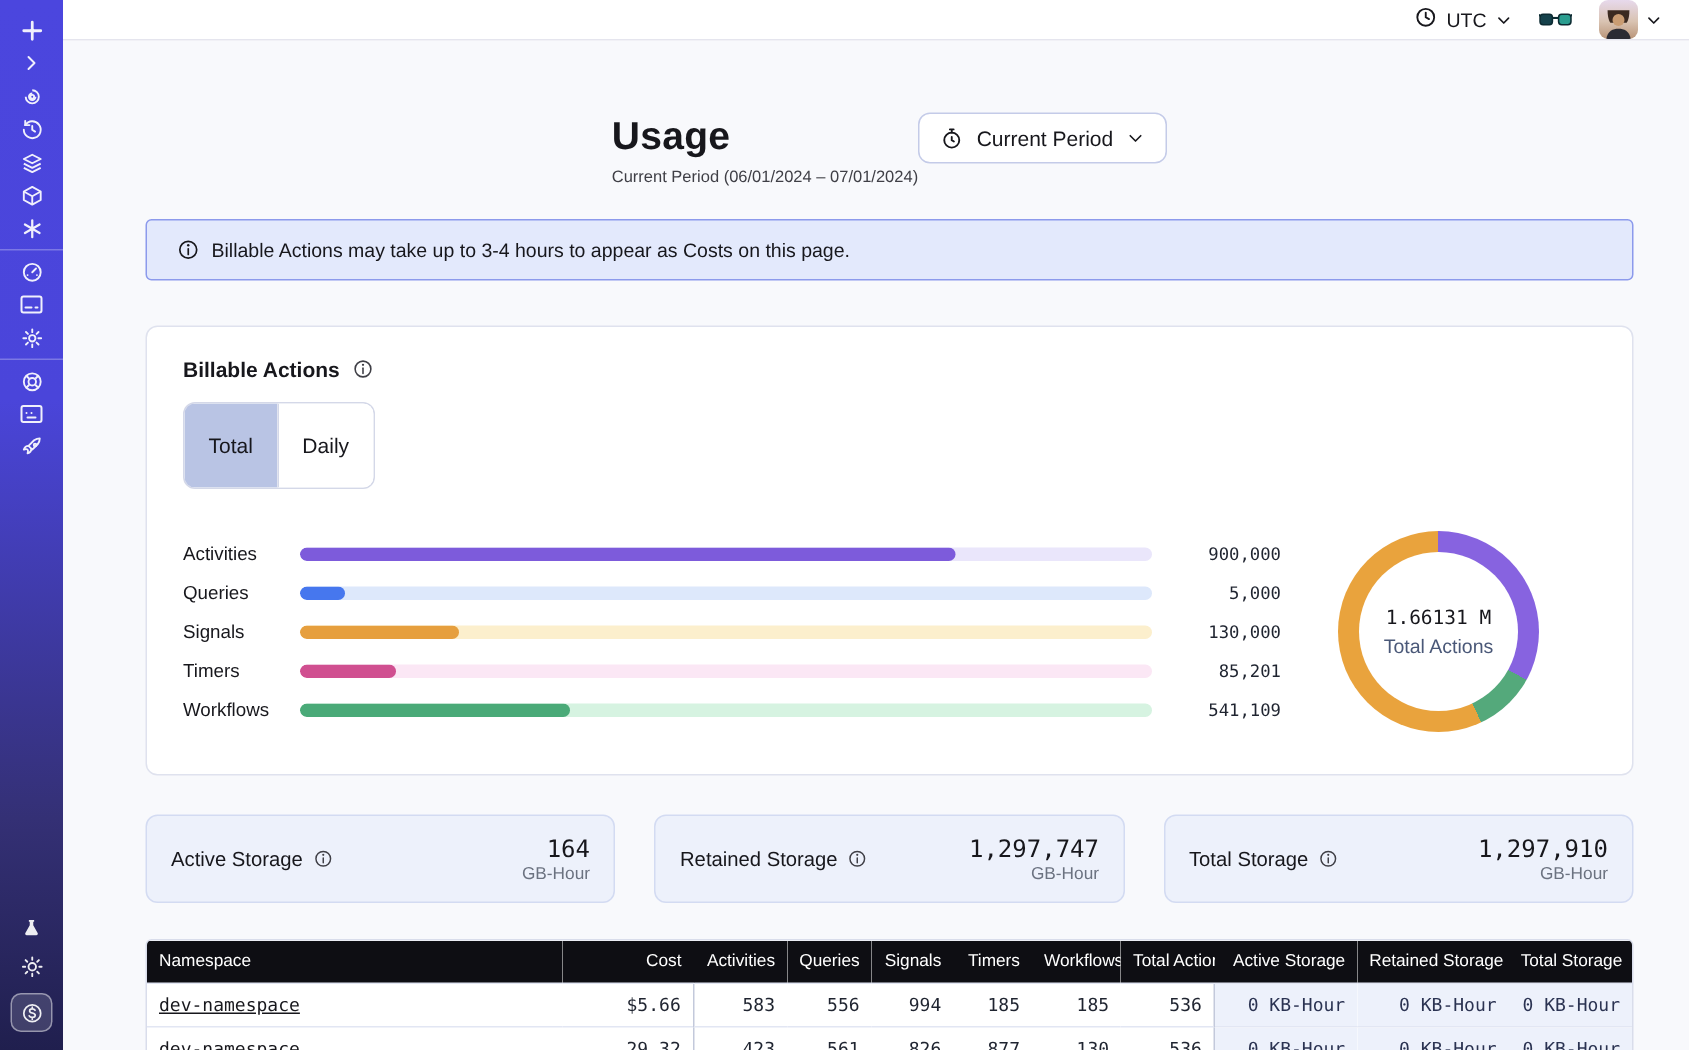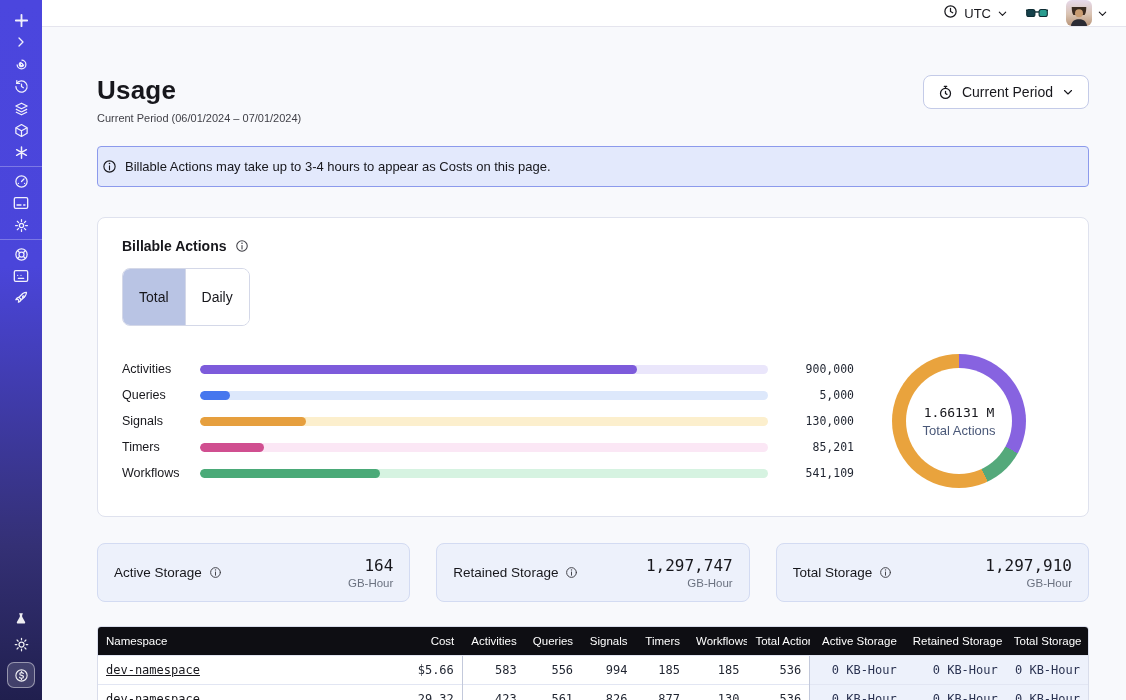--- a/index.html
+++ b/index.html
@@ -22,27 +22,27 @@
   
   .main { flex:1; display:flex; flex-direction:column; min-width:0; }
   .topbar { height:40px; background:#fff; border-bottom:1px solid #e5e5ee; display:flex; align-items:center; justify-content:flex-end; gap:18px; padding:0 18px; }
   .tz { display:flex; align-items:center; gap:6px; font-size:13px; color:#17171c; cursor:pointer; }
   .avatar-wrap { display:flex; align-items:center; gap:5px; cursor:pointer; }
   .avatar { width:26px; height:26px; border-radius:6px; background:linear-gradient(180deg,#e7d9ec 0%,#d9c3b2 55%,#b99579 100%); display:flex; align-items:flex-end; justify-content:center; overflow:hidden; }
 
   .content { flex:1; padding:0 37px 0 55px; }
 
   
-  .page-head { display:flex; justify-content:space-between; align-items:flex-start; margin-top:48px; }
+  .page-head { display:flex; justify-content:center; align-items:flex-start; margin-top:48px; }
   .page-title { font-size:26px; font-weight:600; color:#17171c; letter-spacing:.2px; }
   .page-sub { font-size:11px; color:#3f3f46; margin-top:6px; }
   .period-btn { display:flex; align-items:center; gap:9px; background:#fff; border:1px solid #c4cbe8; border-radius:8px; padding:8px 14px; font-size:14px; color:#17171c; cursor:pointer; }
 
   
-  .banner { margin-top:22px; background:#e3e9fc; border:1px solid #8c9aec; border-radius:4px; padding:12px 4px; display:flex; align-items:center; gap:8px; font-size:13px; color:#17171c; }
+  .banner { margin-top:22px; background:#e3e9fc; border:1px solid #8c9aec; border-radius:4px; padding:12px 20px; display:flex; align-items:center; gap:8px; font-size:13px; color:#17171c; }
 
   
   .card { background:#fff; border:1px solid #dfe2ee; border-radius:8px; }
   .billable { margin-top:30px; padding:20px 24px 28px; }
   .card-title-row { display:flex; align-items:center; gap:8px; font-size:14px; font-weight:700; color:#17171c; }
   .tabs { display:inline-flex; margin-top:14px; border:1px solid #d4d8e8; border-radius:8px; overflow:hidden; background:#fff; }
   .tab { padding:20px 16px; font-size:14px; color:#17171c; cursor:pointer; background:#fff; }
   .tab.active { background:#b9c4e4; }
   .tab + .tab { border-left:1px solid #d4d8e8; }
 

